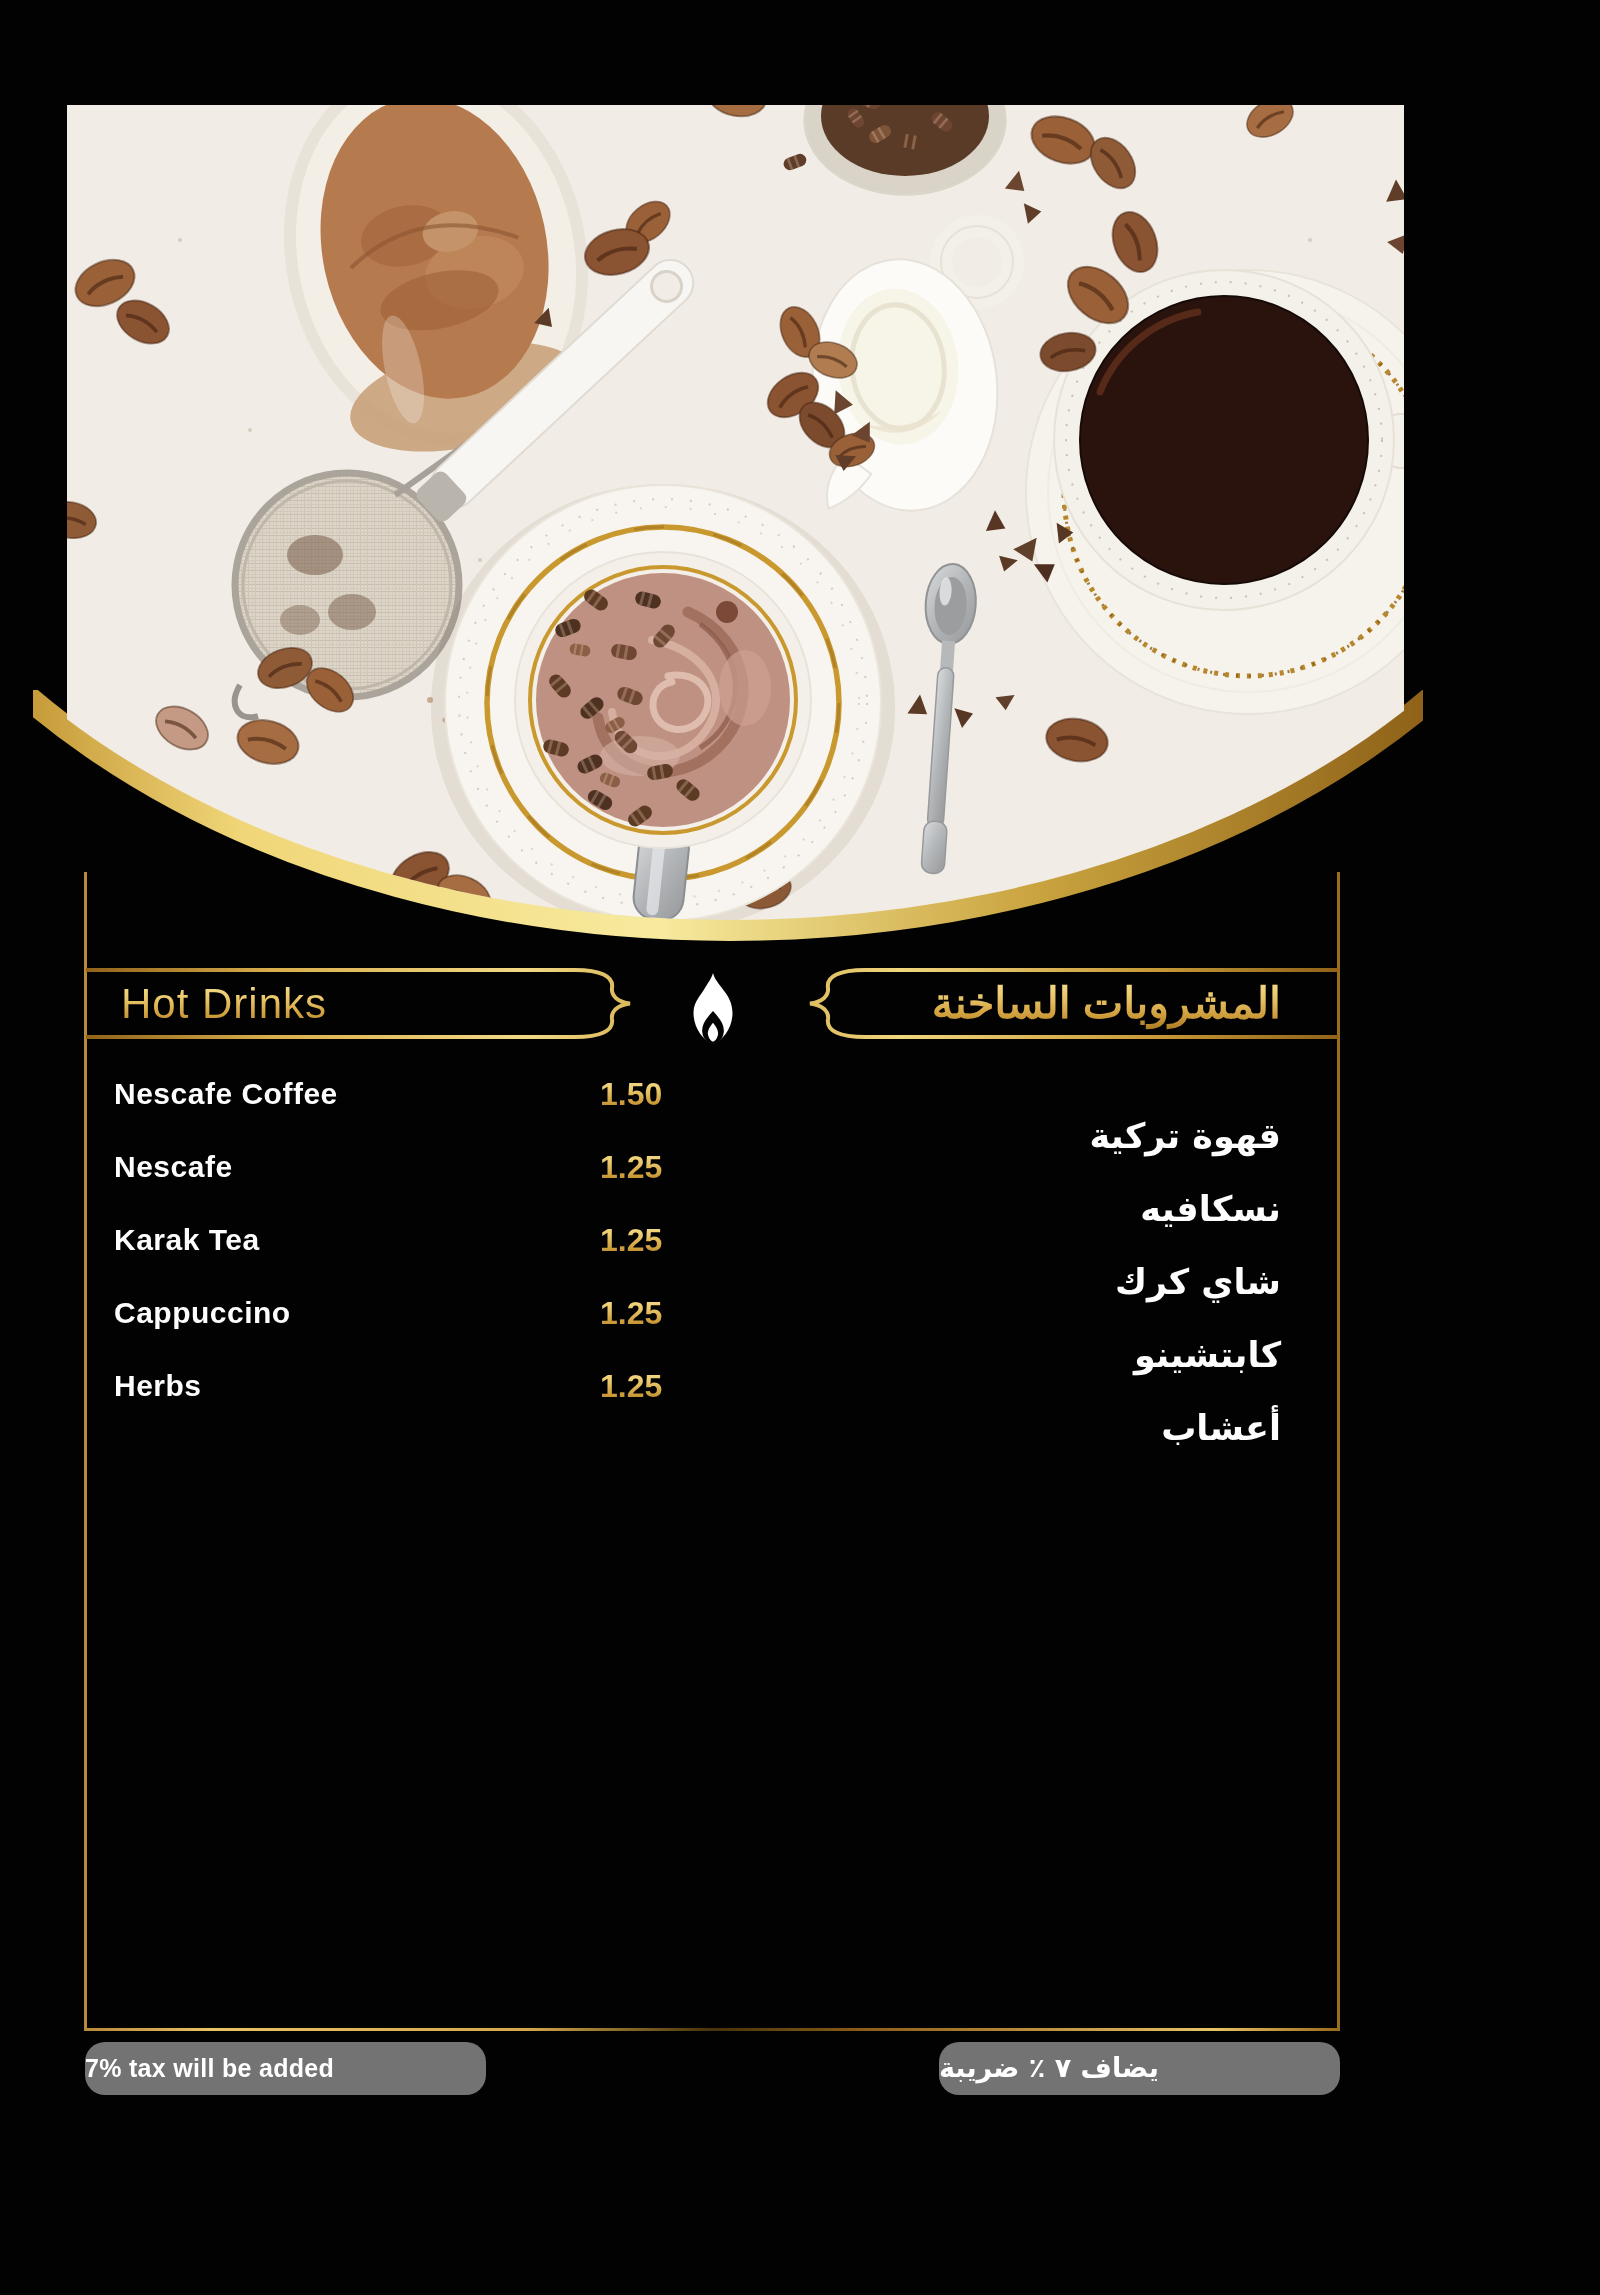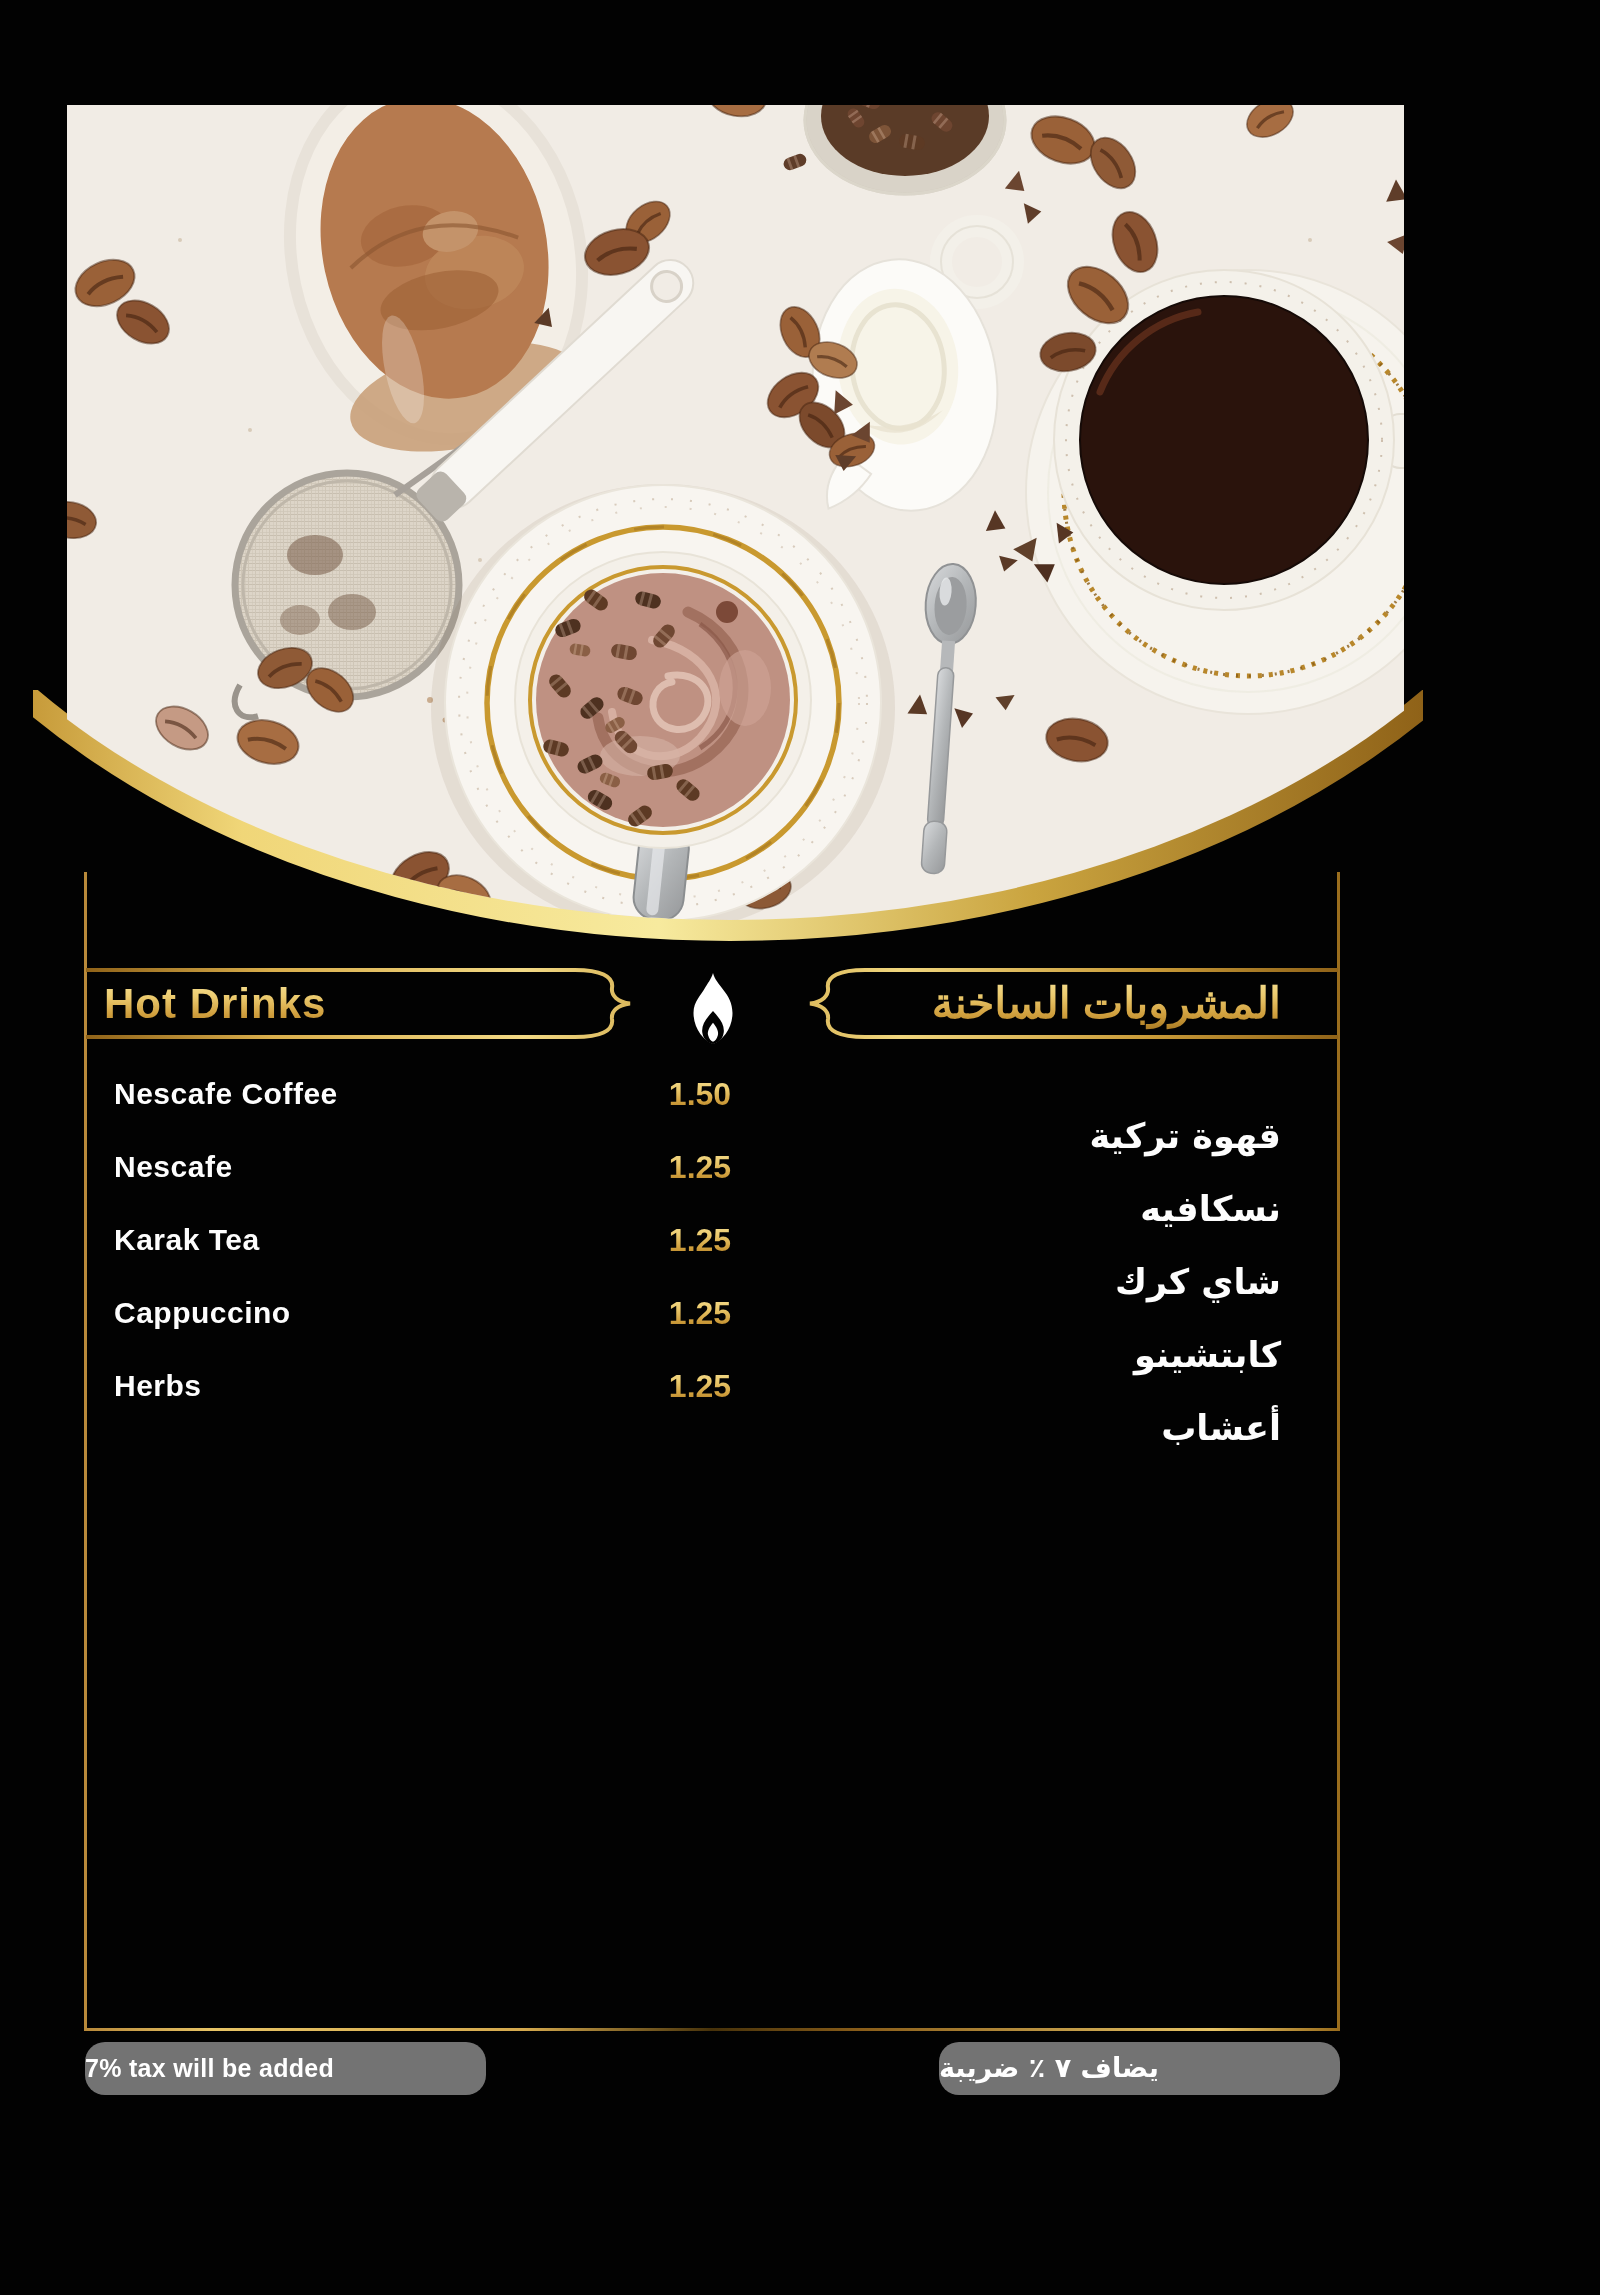--- a/index.html
+++ b/index.html
@@ -7,28 +7,28 @@
         font-family:"Liberation Sans",sans-serif;}
   svg{display:block;}
   .abs{position:absolute;}
   
   .gold-text{background:linear-gradient(180deg,#f9e9a6 0%,#eccb6f 38%,#cf9e3c 68%,#9a6c1a 100%);
              -webkit-background-clip:text;background-clip:text;color:transparent;}
   
   .menu-box{position:absolute;left:84px;top:872px;width:1256px;height:1159px;box-sizing:border-box;
             border:3px solid #c9a24b;border-top:none;
             border-image:linear-gradient(90deg,#b8893a 0%,#e7c466 10%,#d4a94e 35%,#47320a 50%,#8a5e1a 62%,#e7c466 90%,#9a6d1d 100%) 1;}
-  .title-en{position:absolute;left:104px;top:974px;height:60px;line-height:60px;
-            font-size:42px;font-weight:bold;letter-spacing:1px;}
+  .title-en{position:absolute;left:121px;top:974px;height:60px;line-height:60px;
+            font-size:42px;font-weight:normal;letter-spacing:1px;}
   .title-ar{position:absolute;right:319px;top:970px;height:66px;line-height:66px;direction:rtl;
             font-family:Liberation Sans, sans-serif;font-size:43px;font-weight:bold;}
   .row{position:absolute;left:84px;width:1256px;height:44px;}
   .row .en{position:absolute;left:30px;top:0;font-size:30px;font-weight:bold;color:#fdfdfd;
            letter-spacing:.5px;line-height:44px;white-space:nowrap;}
-  .row .price{position:absolute;left:516px;top:0;width:200px;text-align:center;font-size:32px;
+  .row .price{position:absolute;left:516px;top:0;width:200px;font-size:32px;
               font-weight:bold;line-height:44px;}
   .row .ar{position:absolute;right:59px;top:0;direction:rtl;white-space:nowrap;
            font-family:"DejaVu Sans","Liberation Sans",sans-serif;
            font-size:35px;font-weight:bold;color:#fdfdfd;line-height:44px;margin-top:42px;}
   .badge{position:absolute;top:2042px;width:401px;height:53px;background:#737373;border-radius:20px;
          color:#fff;text-align:left;font-weight:bold;}
   .badge-en{left:85px;font-size:25px;line-height:53px;letter-spacing:.3px;}
   .badge-ar{left:939px;font-size:27px;line-height:51px;direction:rtl;
             font-family:"DejaVu Sans","Liberation Sans",sans-serif;}
 </style>

